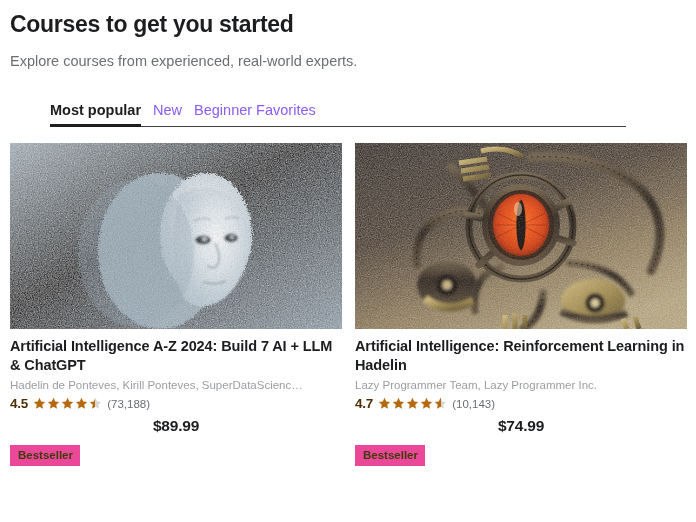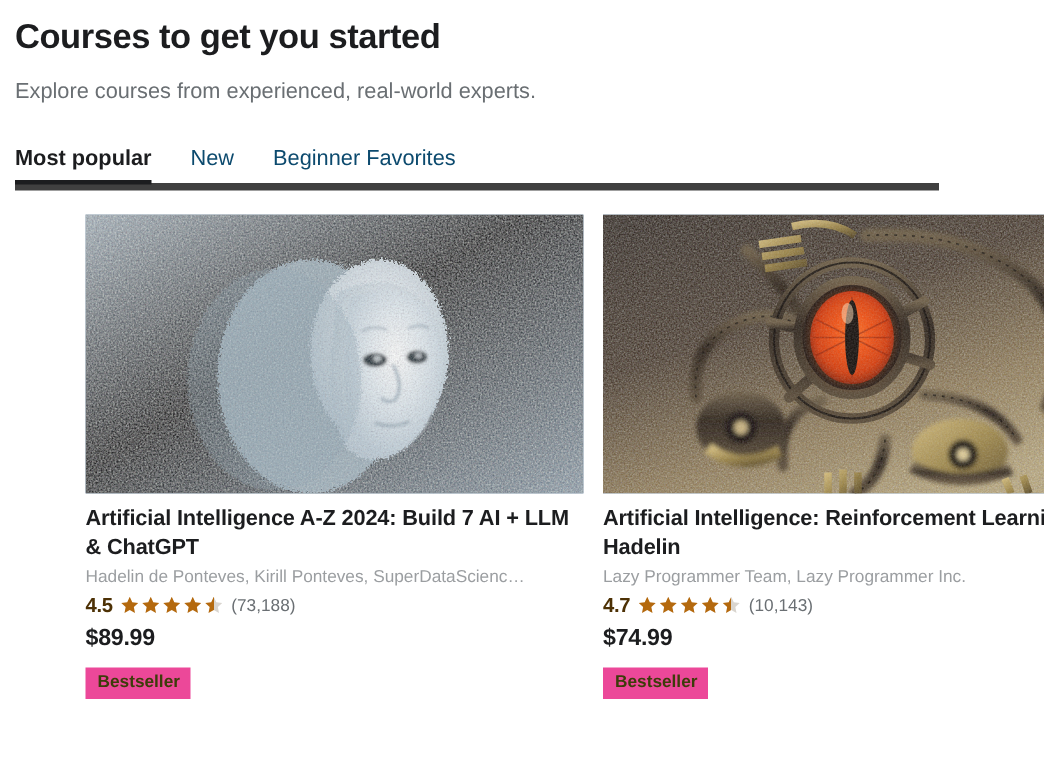--- a/index.html
+++ b/index.html
@@ -35,29 +35,30 @@
     color: #6a6f73;
     margin-top: 12px;
     line-height: 1.4;
   }
 
   
   .tabs {
     margin-top: 26px;
     display: flex;
     align-items: flex-end;
-    gap: 26px;
+    gap: 12px;
     position: relative;
-    border-bottom: 5px solid #404040;
+    border-bottom: 1px solid #404040;
     height: 30px;
+    margin-left: 40px;
   }
 
   .tab {
     font-size: 14.5px;
-    color: #0c4a6e;
+    color: #8b5cf6;
     padding-bottom: 9px;
     cursor: pointer;
     white-space: nowrap;
     position: relative;
     line-height: 1;
   }
 
   .tab.active {
     color: #1c1d1f;
     font-weight: bold;
@@ -71,21 +72,20 @@
     bottom: -1px;
     height: 3px;
     background: #1c1d1f;
   }
 
   
   .cards {
     margin-top: 16px;
     display: flex;
     gap: 13px;
-    margin-left: 47px;
   }
 
   .card {
     width: 332px;
     cursor: pointer;
   }
 
   .thumb {
     width: 332px;
     height: 186px;
@@ -146,20 +146,21 @@
     font-size: 11.5px;
     color: #6a6f73;
   }
 
   .price {
     margin-top: 6px;
     font-size: 15.5px;
     font-weight: bold;
     color: #1c1d1f;
     letter-spacing: -0.2px;
+    text-align: center;
   }
 
   .badge {
     margin-top: 10px;
     display: inline-block;
     background: #ec4899;
     color: #3d3c0a;
     font-size: 11.5px;
     font-weight: bold;
     padding: 4px 7px 4px 8px;

